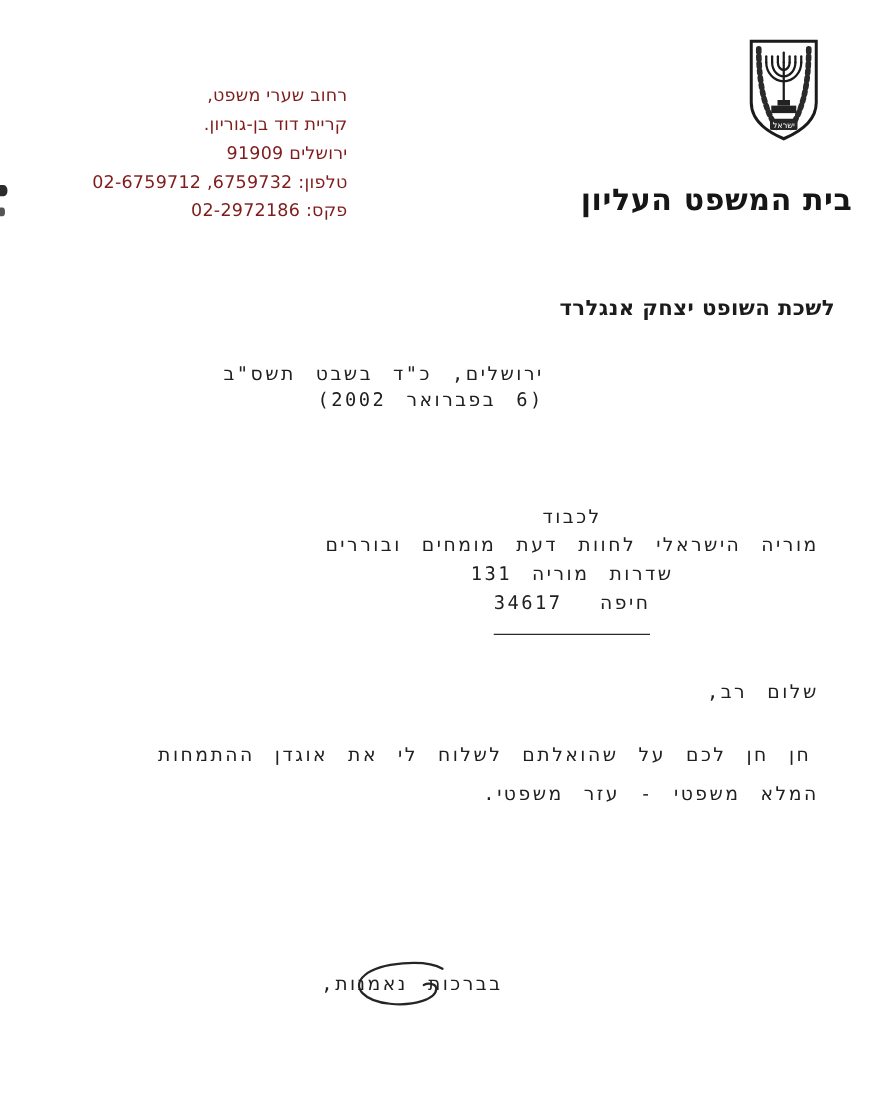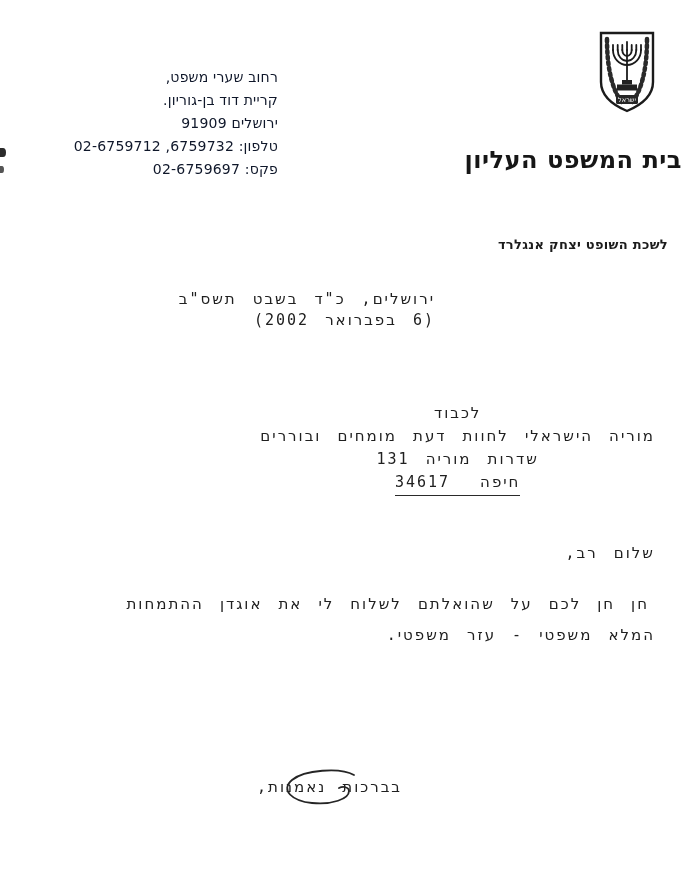--- a/index.html
+++ b/index.html
@@ -14,55 +14,55 @@
   .page{position:absolute;inset:0;background:#fff;}
   .abs{position:absolute;}
   .rtl{direction:rtl;unicode-bidi:embed;}
   
   .sender{
     top:66px;right:422px;
     text-align:right;
     font-size:14px;line-height:23px;
     letter-spacing:.2px;
     white-space:nowrap;
-    color:#0f172a;
+    color:#7f1d1d;
   }
   
   .emblem{top:30px;left:593px;width:68px;height:84px;}
   .emblem svg{display:block;}
   
   .court-title{
     top:146px;right:18px;
     font-size:24px;font-weight:bold;
     letter-spacing:.5px;
     white-space:nowrap;
     color:#161616;
   }
   
   .chamber{
     top:237px;right:32px;
-    font-size:13px;font-weight:bold;
+    font-size:17px;font-weight:bold;
     letter-spacing:.3px;
     white-space:nowrap;
   }
   
   .tw{
     font-family:"DejaVu Sans Mono","DejaVu Sans",monospace;
     font-size:15px;
     letter-spacing:2px;
     word-spacing:5px;
     color:#202020;
     white-space:nowrap;
   }
   .date-block{top:289px;right:265px;text-align:right;line-height:21px;}
   .recipient{top:402px;right:45px;text-align:center;line-height:23px;}
   .city-line .u{
     display:inline-block;
     border-bottom:1.5px solid #2a2a2a;
-    padding-bottom:1px;
+    padding-bottom:13px;
   }
   .city-gap{display:inline-block;width:30px;}
   .greeting{top:544px;right:45px;}
   .body-par{top:589px;right:45px;text-align:right;line-height:31px;}
   
   .body-par .l1{display:block;margin-right:6px;}
   .body-par .l2{display:block;}
   .closing{top:778px;right:298px;}
   .signature{top:768px;left:282px;width:76px;height:42px;}
   
@@ -73,21 +73,21 @@
 </head>
 <body>
 
 <div class="page">
 
   <div class="abs sender rtl">
     <div>רחוב שערי משפט,</div>
     <div>קריית דוד בן-גוריון.</div>
     <div>ירושלים 91909</div>
     <div>טלפון: 6759732, 02-6759712</div>
-    <div>פקס: 02-6759697</div>
+    <div>פקס: 02-2972186</div>
   </div>
 
   <div class="abs emblem">
     <svg width="68" height="84" viewBox="0 0 68 84" xmlns="http://www.w3.org/2000/svg">
 
       <path d="M8,3 L60,3 L60,52 Q60,70 34,81 Q8,70 8,52 Z" fill="none" stroke="#1b1b1b" stroke-width="2.4"></path>
 
       <path d="M14,9 Q14,54 30,74" fill="none" stroke="#2a2a2a" stroke-width="4.5" stroke-dasharray="2.5,3.2" stroke-linecap="round"></path>
       <path d="M54,9 Q54,54 38,74" fill="none" stroke="#2a2a2a" stroke-width="4.5" stroke-dasharray="2.5,3.2" stroke-linecap="round"></path>
 

